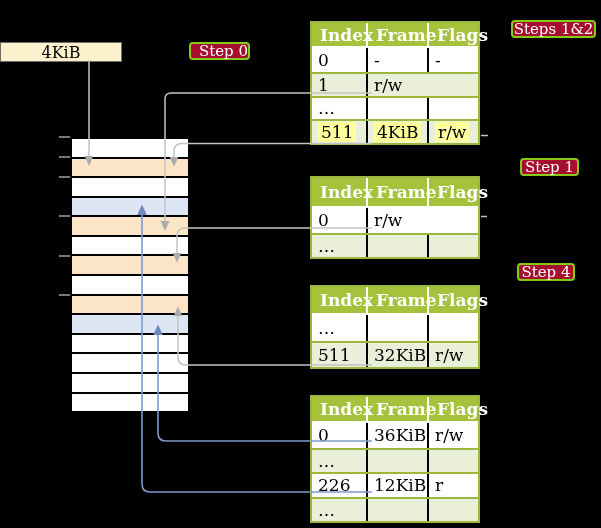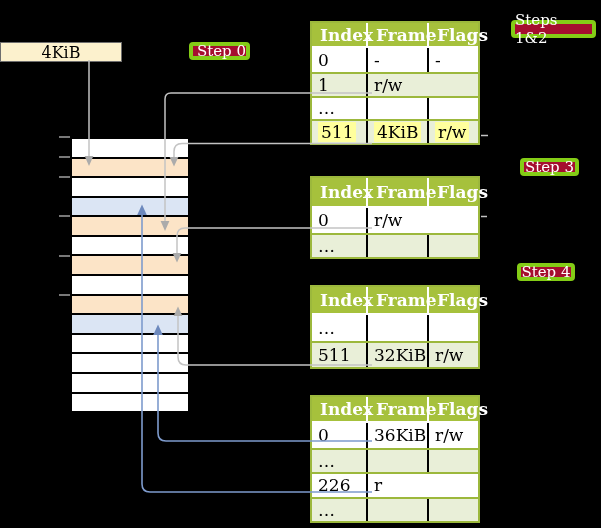--- a/index.html
+++ b/index.html
@@ -7,21 +7,21 @@
           font-family:"DejaVu Serif","Liberation Serif",serif;overflow:hidden;}
 
   
   .frame-box{position:absolute;left:0;top:42px;width:120px;height:18px;
              background:var(--frame_label_bg);border:1px solid #6e6e6e;
              display:flex;align-items:center;justify-content:center;
              font-size:16px;color:#000;}
 
   
   .badge{position:absolute;background:var(--badge_bg);color:var(--badge_text);
-         border:4px solid #84cc16;border-radius:4px;font-size:15px;
+         border:2px solid #84cc16;border-radius:4px;font-size:15px;
          display:flex;align-items:center;justify-content:center;box-sizing:border-box;}
   .badge.b0{left:189px;top:42px;width:61px;height:18px;justify-content:flex-end;}
   .badge.b12{left:511px;top:20px;width:85px;height:18px;}
   .badge.b3{left:520px;top:158px;width:59px;height:18px;}
   .badge.b4{left:517px;top:263px;width:58px;height:18px;}
 
   
   .stack{position:absolute;left:70px;top:137px;width:120px;height:276px;
          border:2px solid #000;box-sizing:border-box;background:#fff;
          display:flex;flex-direction:column;}
@@ -67,21 +67,21 @@
     <span>4KiB</span>
   </div>
 
   <div class="badge b0">
       <span>Step 0</span>
     </div>
   <div class="badge b12">
       <span>Steps 1&amp;2</span>
     </div>
   <div class="badge b3">
-      <span>Step 3</span>
+      <span>Step 1</span>
     </div>
   <div class="badge b4">
       <span>Step 4</span>
     </div>
 
   <div class="tick" style="top:136px"></div>
   <div class="tick" style="top:156px"></div>
   <div class="tick" style="top:176px"></div>
   <div class="tick" style="top:215px"></div>
   <div class="tick" style="top:255px"></div>
@@ -183,20 +183,21 @@
       <div class="td">36KiB</div>
       <div class="td">r/w</div>
     </div>
     <div class="trow green">
       <div class="td">…</div>
       <div class="td"></div>
       <div class="td"></div>
     </div>
     <div class="trow white">
       <div class="td">226</div>
+      <div class="td">12KiB</div>
       <div class="td">r</div>
     </div>
     <div class="trow green">
       <div class="td">…</div>
       <div class="td"></div>
       <div class="td"></div>
     </div>
   </div>
 
   <svg class="wires" width="601" height="528" viewBox="0 0 601 528">

